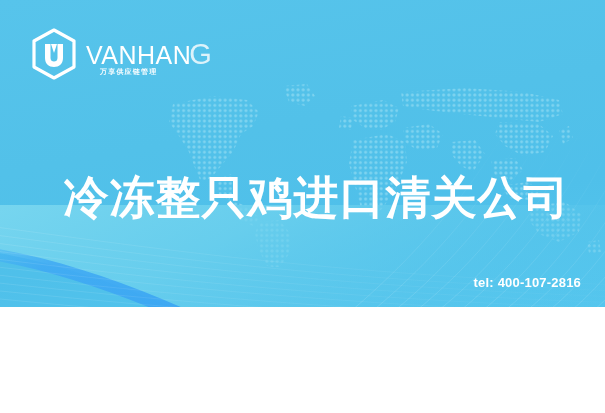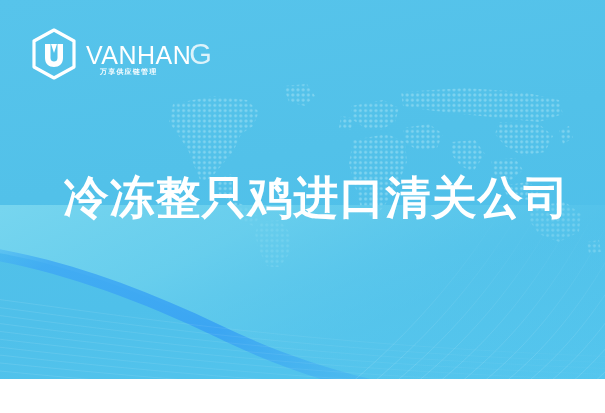--- a/index.html
+++ b/index.html
@@ -7,21 +7,21 @@
     padding: 0;
     background: #ffffff;
   }
   body {
     font-family: "Liberation Sans", sans-serif;
   }
 
   .banner {
     position: relative;
     width: 605px;
-    height: 379px;
+    height: 307px;
     overflow: hidden;
     background: #6d28d9;
   }
 
   
   .bg-base {
     position: absolute;
     inset: 0;
     background:
       linear-gradient(170deg, #57c4eb 0%, #52c1e9 42%, #4fc0ea 68%, #54c6ee 100%);
@@ -303,14 +303,15 @@
     <div class="logo-text">
       <div class="logo-word">
         <span>VANHAN</span><span class="g-thin">G</span>
       </div>
       <div class="logo-sub">万享供应链管理</div>
     </div>
   </div>
 
   <div class="headline">冷冻整只鸡进口清关公司</div>
 
+  <div class="tel">tel: 400-107-2816</div>
 
 </div>
 
 </body></html>

